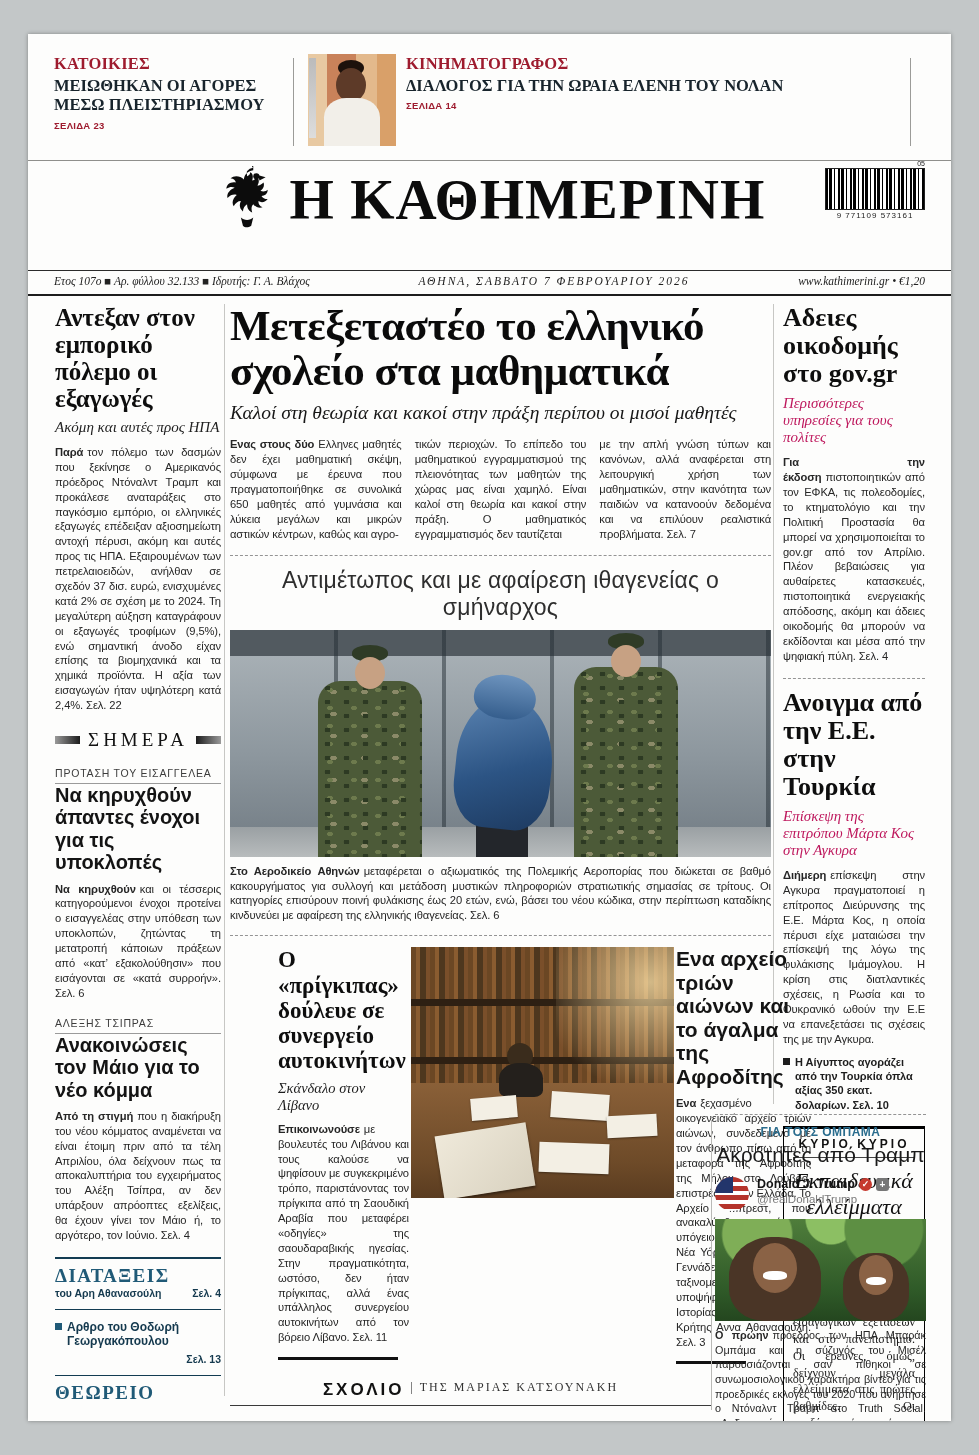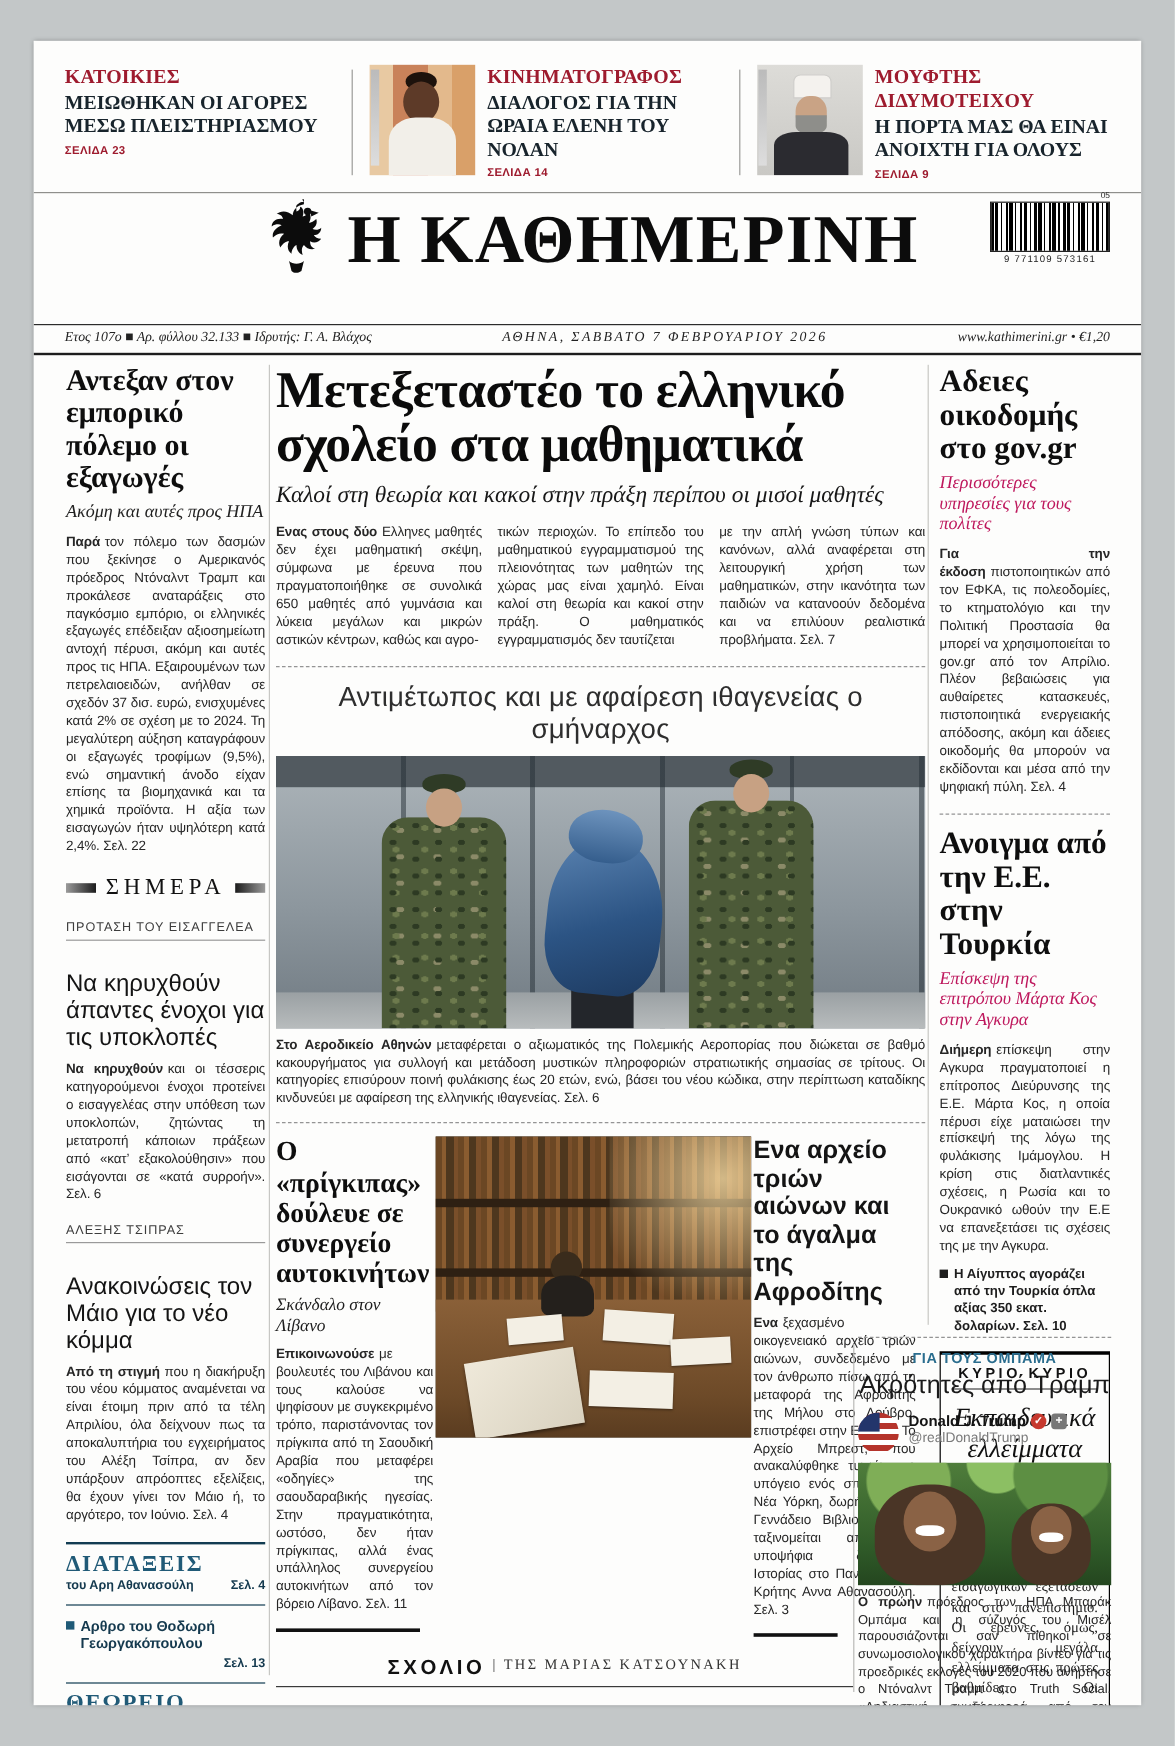--- a/index.html
+++ b/index.html
@@ -43,39 +43,39 @@
   .vr2{left:745px;top:270px;height:800px;}
   
   .lc-title{font-family:"Liberation Serif",serif;font-weight:bold;font-size:25px;line-height:1.08;color:#0e0e0e;}
   .lc-sub{font-family:"Liberation Serif",serif;font-style:italic;font-size:15px;margin-top:7px;color:#222;}
   .simera{margin-top:16px;display:flex;align-items:center;gap:8px;}
   .simera-bar{flex:1;height:8px;background:linear-gradient(90deg,#9a9a9a,#1c1c1c);}
   .simera-bar.r{background:linear-gradient(90deg,#1c1c1c,#9a9a9a);}
   .simera-t{font-family:"Liberation Serif",serif;font-size:19px;letter-spacing:4px;color:#111;}
   .kicker{font-size:10.5px;letter-spacing:.8px;color:#3c3c3c;border-bottom:1px solid #9a9a9a;
           padding-bottom:4px;margin-top:16px;}
-  .sans-h{font-weight:normal;font-size:18.5px;line-height:1.12;color:#141414;margin-top:25px;}
+  .sans-h{font-weight:bold;font-size:18.5px;line-height:1.12;color:#141414;margin-top:0;}
   .idx-rule{height:2px;background:#123c52;margin-top:14px;}
   .idx-title{font-family:"Liberation Serif",serif;font-weight:bold;font-size:19px;letter-spacing:1.5px;color:#205a77;margin-top:6px;}
   .idx-row{display:flex;justify-content:space-between;align-items:baseline;}
   .idx-by{font-weight:bold;font-size:10.5px;color:#14394e;}
   .idx-page{font-weight:bold;font-size:10.5px;color:#14394e;text-align:right;}
   .idx-item{display:flex;gap:5px;margin-top:10px;font-weight:bold;font-size:12px;line-height:1.2;color:#14394e;}
   .sq{width:7px;height:7px;background:#205a77;margin-top:3px;flex:0 0 7px;}
   .idx-sub{height:1px;background:#123c52;margin-top:10px;}
   
   .main-h1{font-family:"Liberation Serif",serif;font-weight:bold;font-size:43px;line-height:1.04;color:#0b0b0b;letter-spacing:-.5px;}
   .main-sub{font-family:"Liberation Serif",serif;font-style:italic;font-size:19.5px;color:#171717;margin-top:9px;}
   .intro{display:flex;gap:13px;margin-top:13px;}
   .intro > div{flex:1;}
   .photo-h{font-size:23px;font-weight:normal;color:#2e2e2e;text-align:center;margin-top:11px;letter-spacing:.2px;}
   .mainphoto{position:relative;margin-top:9px;width:541px;height:227px;overflow:hidden;
              background:linear-gradient(#adb5ba,#8d979e 55%,#707a82);}
   .caption{margin-top:7px;}
-  .midrow{display:flex;gap:2px;margin-top:11px;}
+  .midrow{display:flex;gap:2px;margin-top:11px;margin-left:48px;}
   .mid-l{width:131px;flex:0 0 131px;}
   .mid-photo{width:263px;flex:0 0 263px;height:251px;position:relative;overflow:hidden;background:#43321f;}
   .mid-r{width:135px;flex:0 0 135px;}
   .mid-h{font-family:"Liberation Serif",serif;font-weight:bold;font-size:23px;line-height:1.1;color:#0e0e0e;}
   .mid-sub{font-family:"Liberation Serif",serif;font-style:italic;font-size:14.5px;margin-top:6px;}
   .endrule{width:120px;height:3px;background:#111;margin-top:12px;}
   
   .scholio{width:481px;margin-top:16px;}
   .sch-head{display:flex;justify-content:center;gap:6px;border-bottom:1px solid #3a3a3a;padding-bottom:5px;}
   .sch-label{font-weight:bold;font-size:17px;letter-spacing:3px;color:#111;}
@@ -173,34 +173,20 @@
         <div class="ph-w-head"></div>
         <div class="ph-w-dress"></div>
       </div>
       <div>
         <div class="t-kicker serif">ΚΙΝΗΜΑΤΟΓΡΑΦΟΣ</div>
         <div class="t-title serif">ΔΙΑΛΟΓΟΣ ΓΙΑ ΤΗΝ ΩΡΑΙΑ ΕΛΕΝΗ ΤΟΥ ΝΟΛΑΝ</div>
         <div class="t-page">ΣΕΛΙΔΑ 14</div>
       </div>
     </div>
     <div class="t-div"></div>
-    <div class="teaser" style="flex:1">
-      <div class="t-photo ph-mufti">
-        <div class="ph-credit"></div>
-        <div class="ph-m-hat"></div>
-        <div class="ph-m-face"></div>
-        <div class="ph-m-beard"></div>
-        <div class="ph-m-robe"></div>
-      </div>
-      <div>
-        <div class="t-kicker serif">ΜΟΥΦΤΗΣ ΔΙΔΥΜΟΤΕΙΧΟΥ</div>
-        <div class="t-title serif">Η ΠΟΡΤΑ ΜΑΣ ΘΑ ΕΙΝΑΙ ΑΝΟΙΧΤΗ ΓΙΑ ΟΛΟΥΣ</div>
-        <div class="t-page">ΣΕΛΙΔΑ 9</div>
-      </div>
-    </div>
   </div>
   <div class="abs rule-t"></div>
 
   <div class="abs mast-row">
     <div class="mast-center">
       <svg class="eagle" viewBox="0 0 60 64">
         <path fill="#0c0c0c" d="M38 4c-6 1-9 5-9 9-4-4-10-4-13-1 3 0 5 2 5 4-5-1-9 2-9 6 3-2 6-2 8-1-5 2-8 6-7 10 3-3 6-4 9-3-4 3-5 8-3 11 2-3 4-5 7-5-2 4-1 8 2 10 0-3 2-6 4-7 0 4 2 7 5 8-1-3-1-6 1-8 2 3 6 4 9 3-3-1-4-3-4-6 3 2 7 1 9-2-3 0-5-1-6-3 3 0 6-2 6-6-2 2-5 2-7 1 3-2 4-5 3-8-2 2-4 3-6 3 2-3 2-7-1-9 0 2-2 4-4 4 1-3 1-7-2-8 0 2-1 3-3 4 0-3-1-5 1-6 2-2 5-2 5-2s-3-2 0-5z"></path>
         <circle cx="41" cy="10" r="3" fill="#0c0c0c"></circle>
         <path fill="#0c0c0c" d="M43 9l7 2-6 3z"></path>
         <path fill="#0c0c0c" d="M26 50c3 3 9 3 12 0l-2 8c-3 2-6 2-8 0z"></path>

